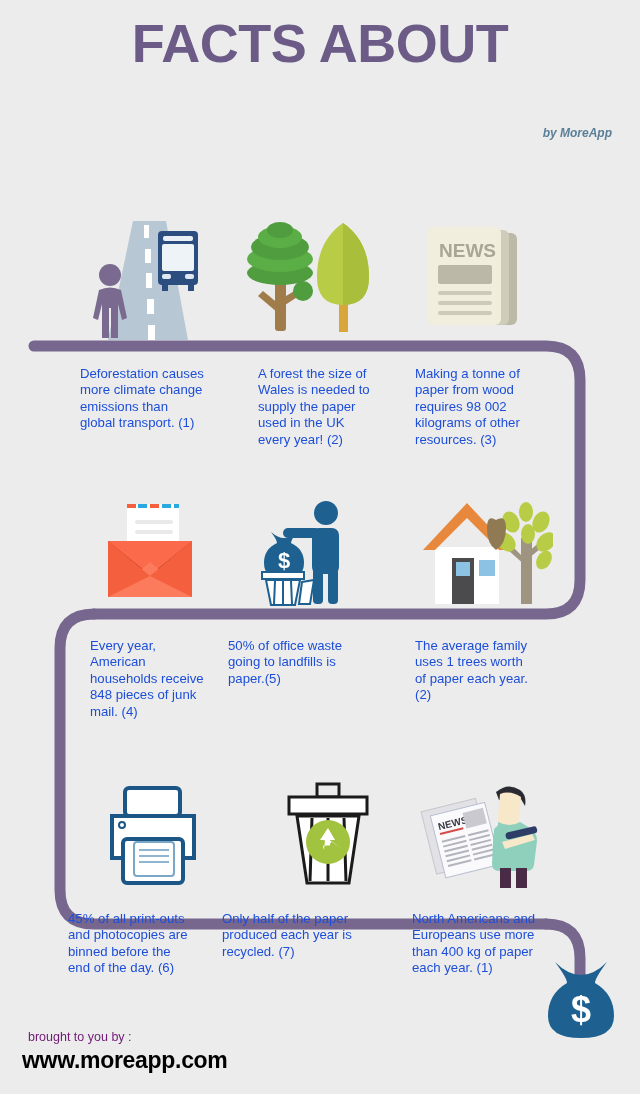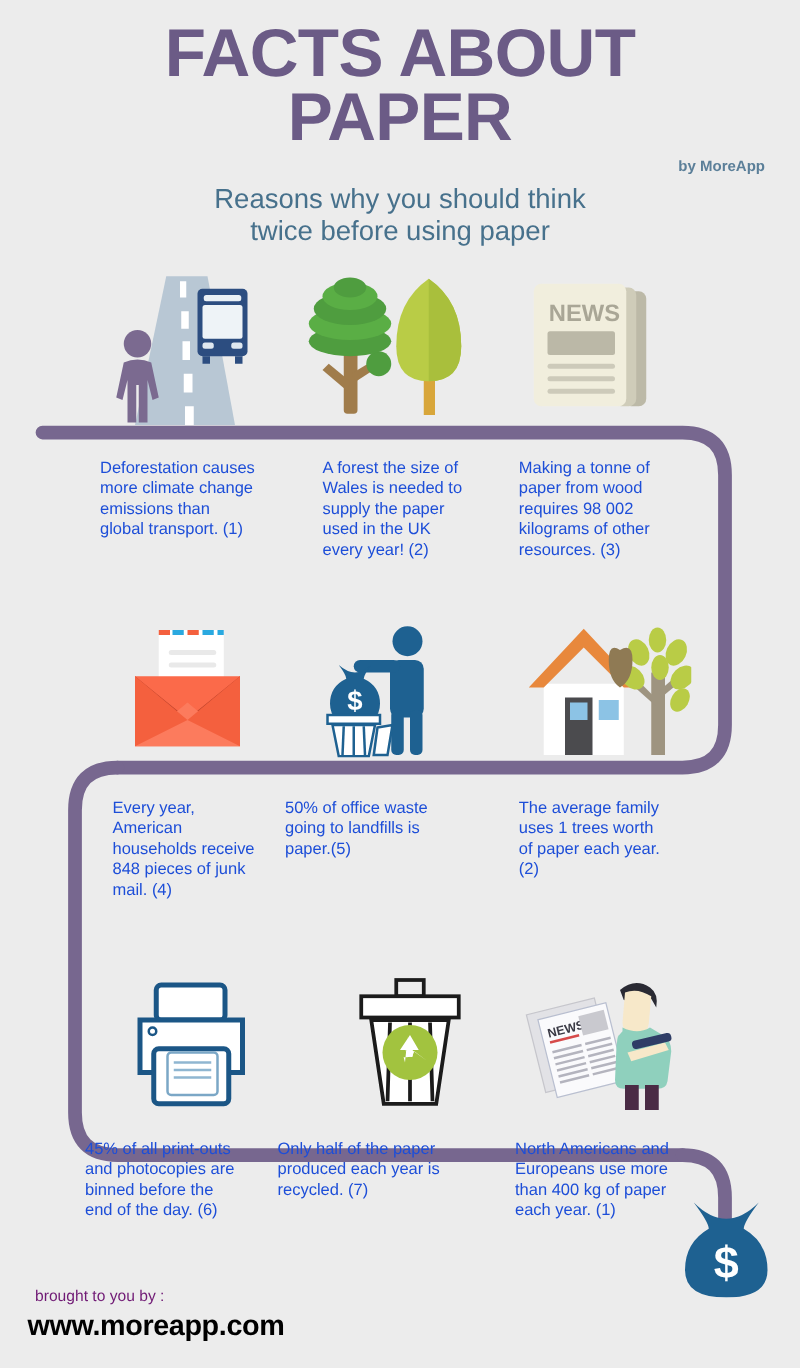--- a/index.html
+++ b/index.html
@@ -16,21 +16,21 @@
     position:absolute;left:0;top:18px;width:640px;
     text-align:center;
     color:#6b5b86;
     font-weight:bold;
     font-size:54px;line-height:51px;
     letter-spacing:-0.5px;
   }
   .title .l2{display:block;}
   .byline{
     position:absolute;right:28px;top:126px;
-    color:#5b7f99;font-size:12px;font-weight:bold;
+    color:#5b7f99;font-size:12px;font-weight:bold;font-style:italic;
   }
   .subtitle{
     position:absolute;left:0;top:146px;width:640px;
     text-align:center;color:#47718c;
     font-size:22px;line-height:26px;
   }
   .subtitle .l2{display:block;}
 
   
   .ribbon{position:absolute;left:0;top:200px;width:640px;height:840px;}
@@ -51,27 +51,22 @@
     color:#000000;font-size:23px;font-weight:bold;letter-spacing:-0.3px;
   }
 </style>
 </head>
 <body>
 
 <div id="root">
 
   <div class="title">
     <span>FACTS ABOUT</span>
-    <span class="l2">PAPER</span>
   </div>
   <div class="byline">by MoreApp</div>
-  <div class="subtitle">
-    <span>Reasons why you should think</span>
-    <span class="l2">twice before using paper</span>
-  </div>
 
   <div class="ribbon">
     <svg width="640" height="840" viewBox="0 0 640 840" fill="none" aria-hidden="true">
 
       <path d="M34 146 L546 146 Q580 146 580 180 L580 380 Q580 414 546 414 L94 414" stroke="#77678f" stroke-width="11" fill="none" stroke-linecap="round"></path>
 
       <path d="M94 414 Q60 414 60 448 L60 690 Q60 724 94 724 L546 724" stroke="#77678f" stroke-width="11" fill="none" stroke-linecap="round"></path>
 
       <path d="M546 724 Q580 724 580 758 L580 775" stroke="#77678f" stroke-width="11" fill="none" stroke-linecap="round"></path>
     </svg>

